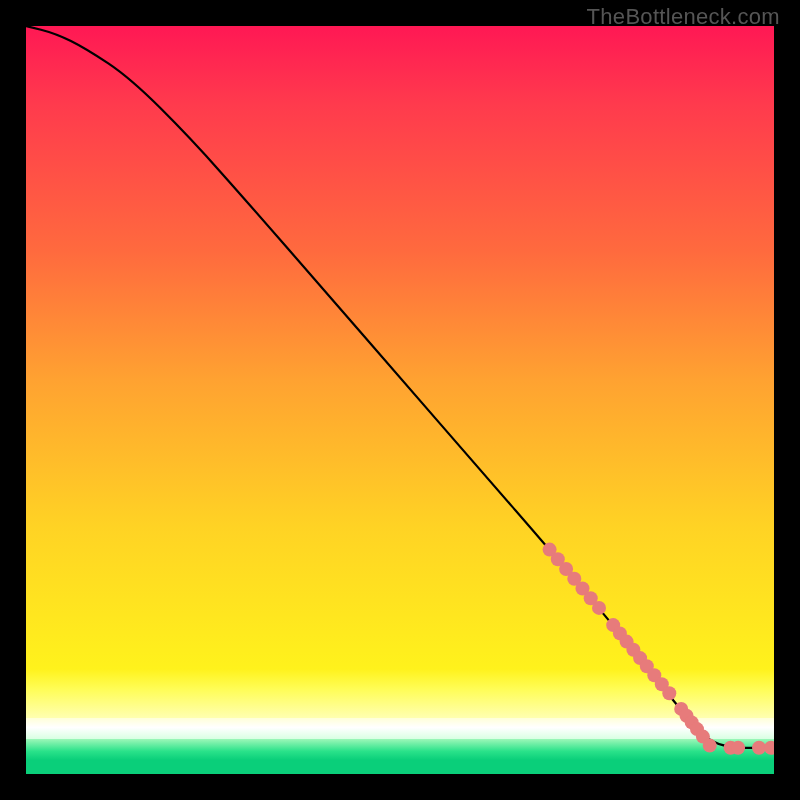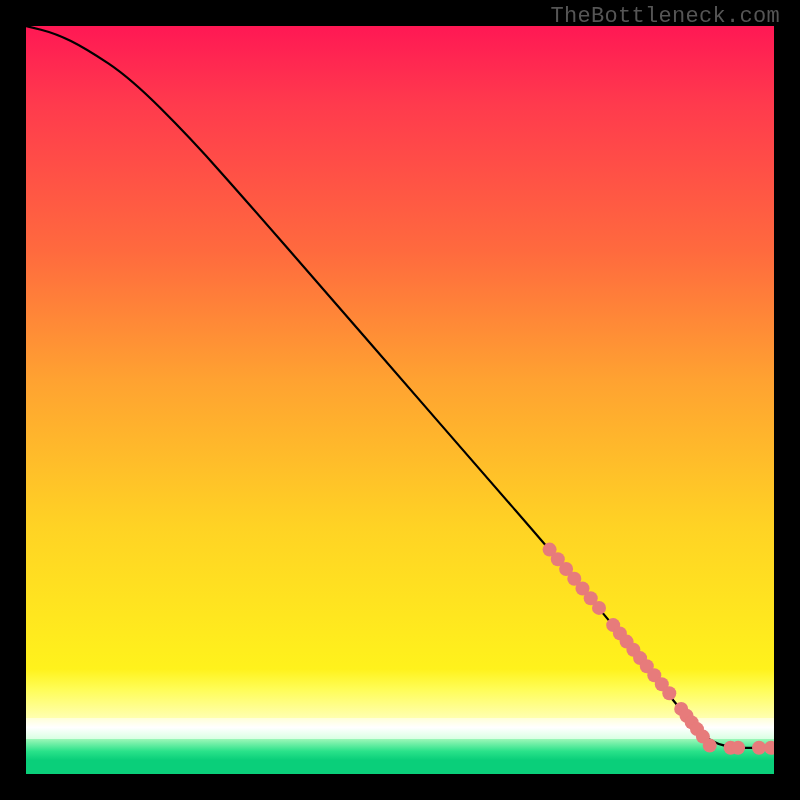--- a/index.html
+++ b/index.html
@@ -9,21 +9,20 @@
     height: 800px;
     background: #000;
     font-family: Arial, Helvetica, sans-serif;
     overflow: hidden;
   }
   .outer {
     position: relative;
     width: 800px;
     height: 800px;
     background: #000;
-    font-family: Liberation Mono, monospace;
   }
   .watermark {
     position: absolute;
     top: 4px;
     right: 20px;
     color: #555;
     font-size: 22px;
     font-weight: 500;
     letter-spacing: 0.3px;
     z-index: 30;

